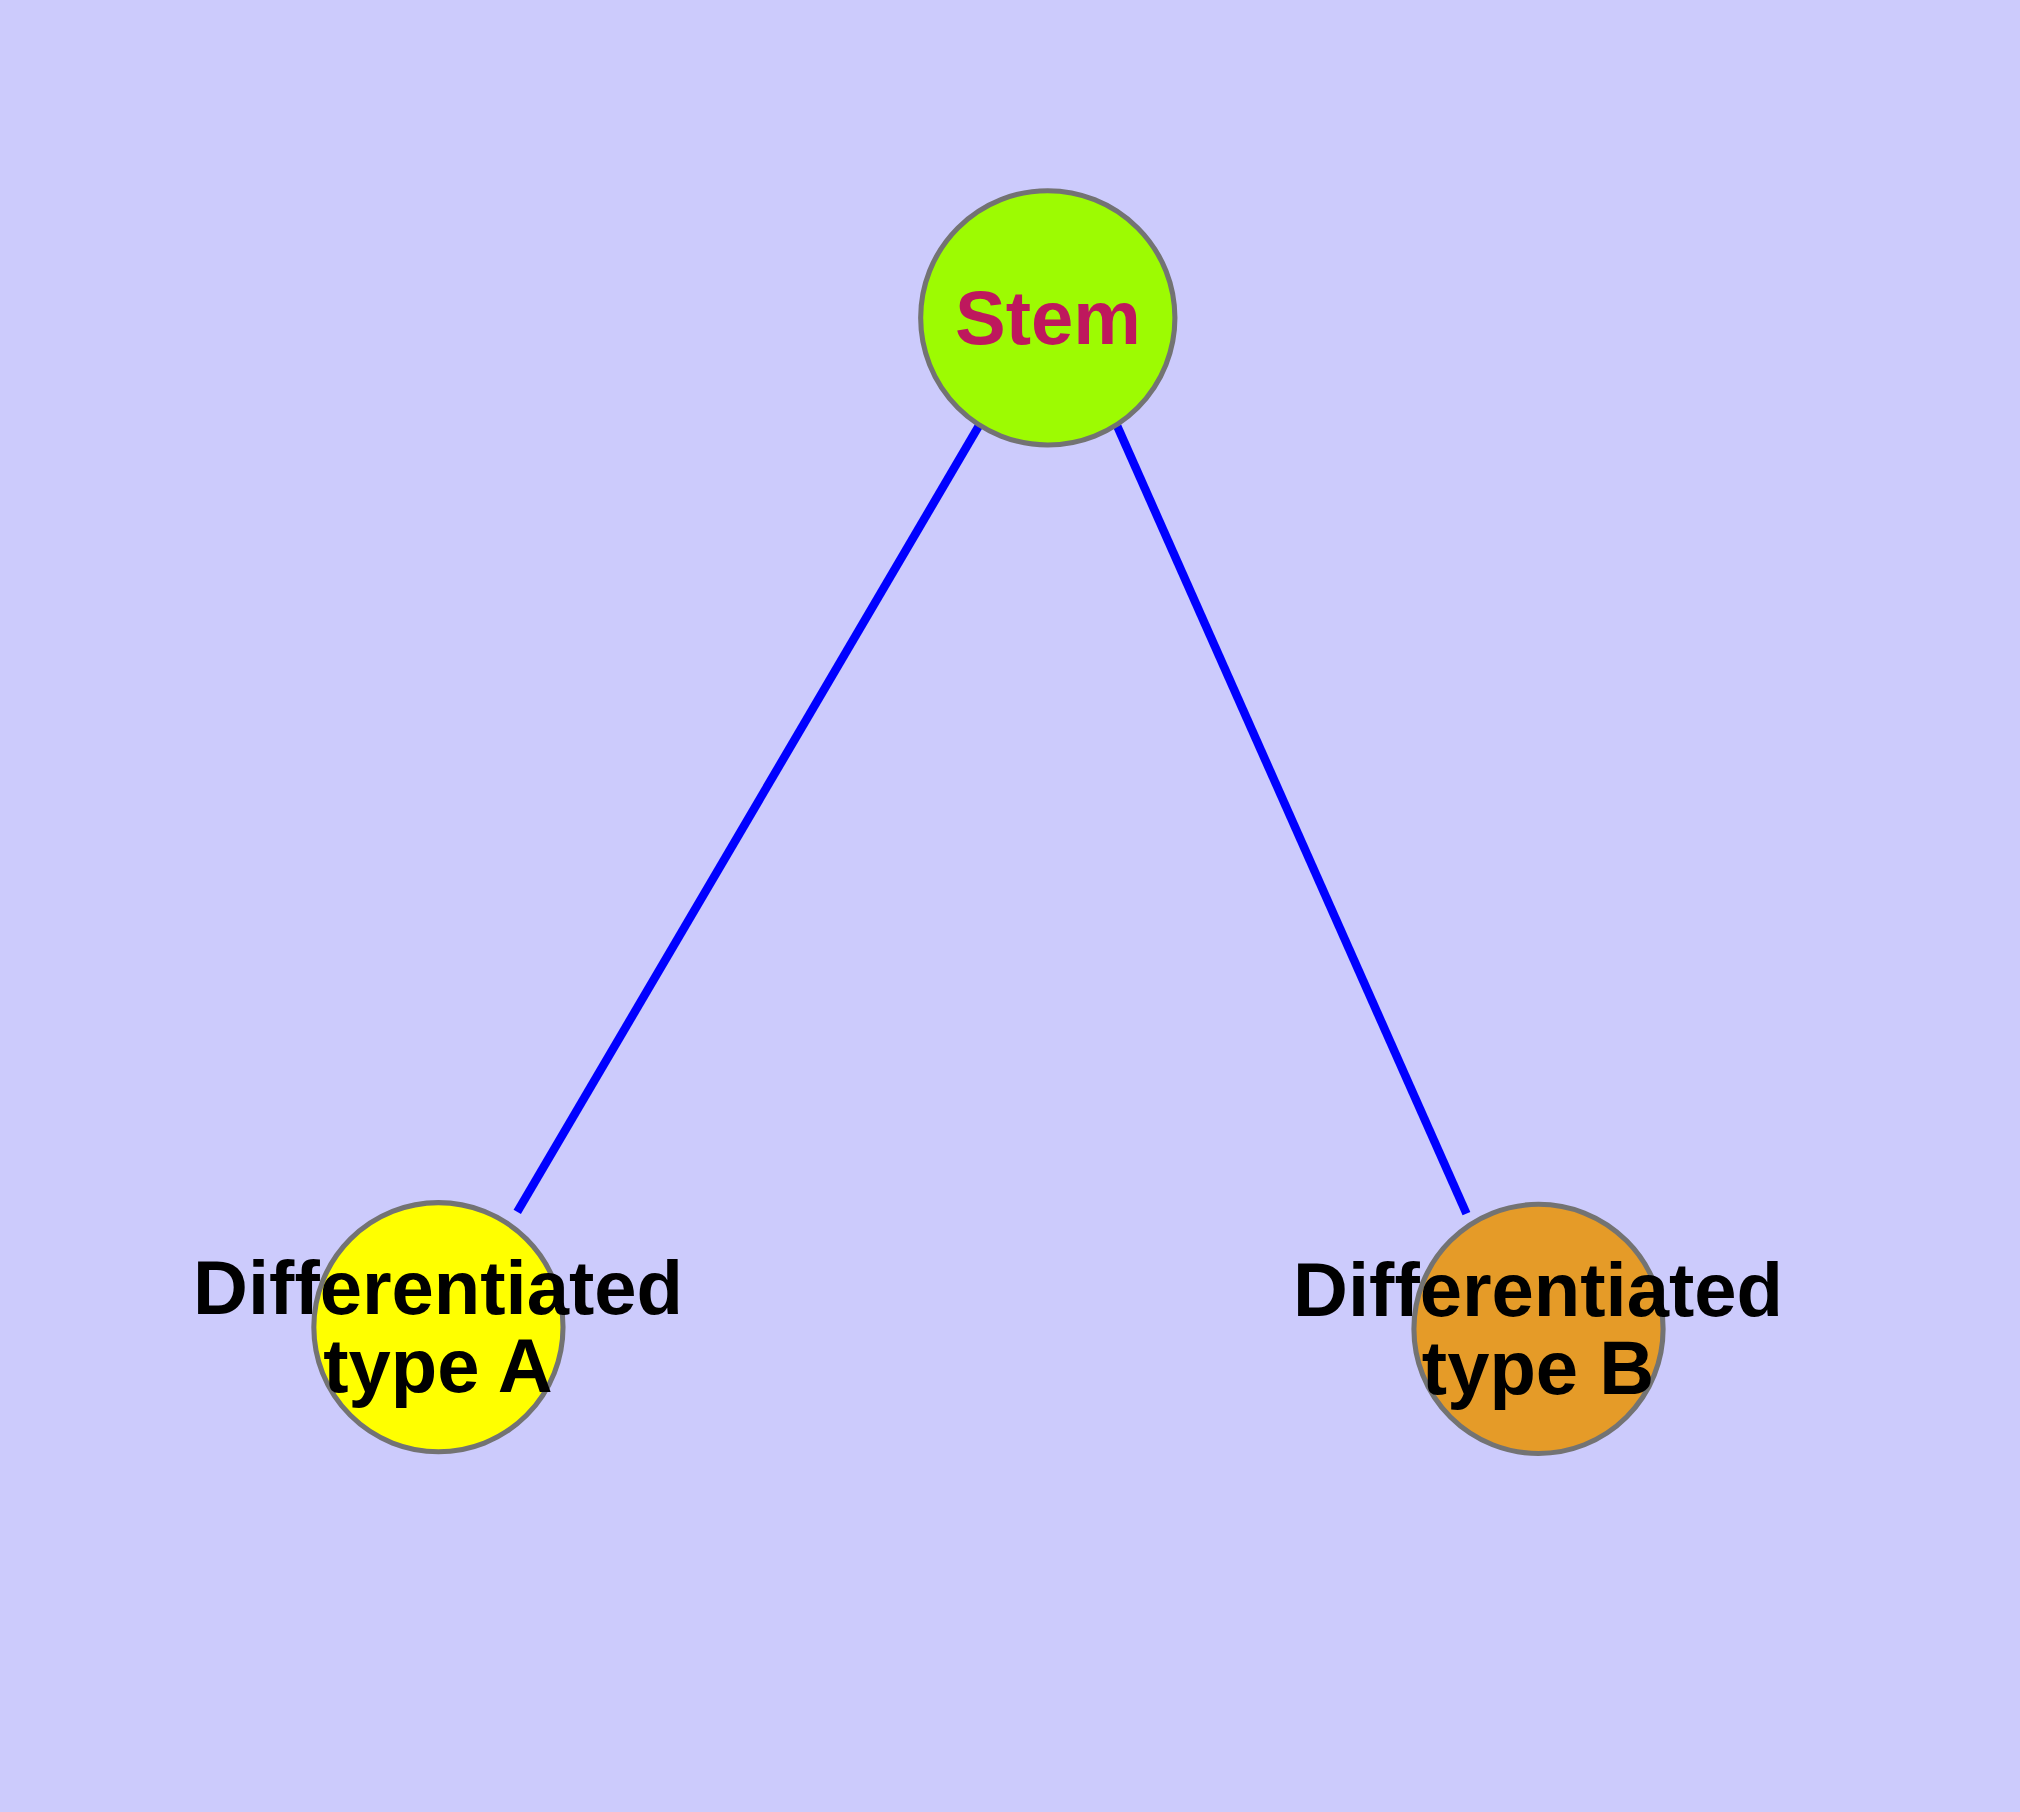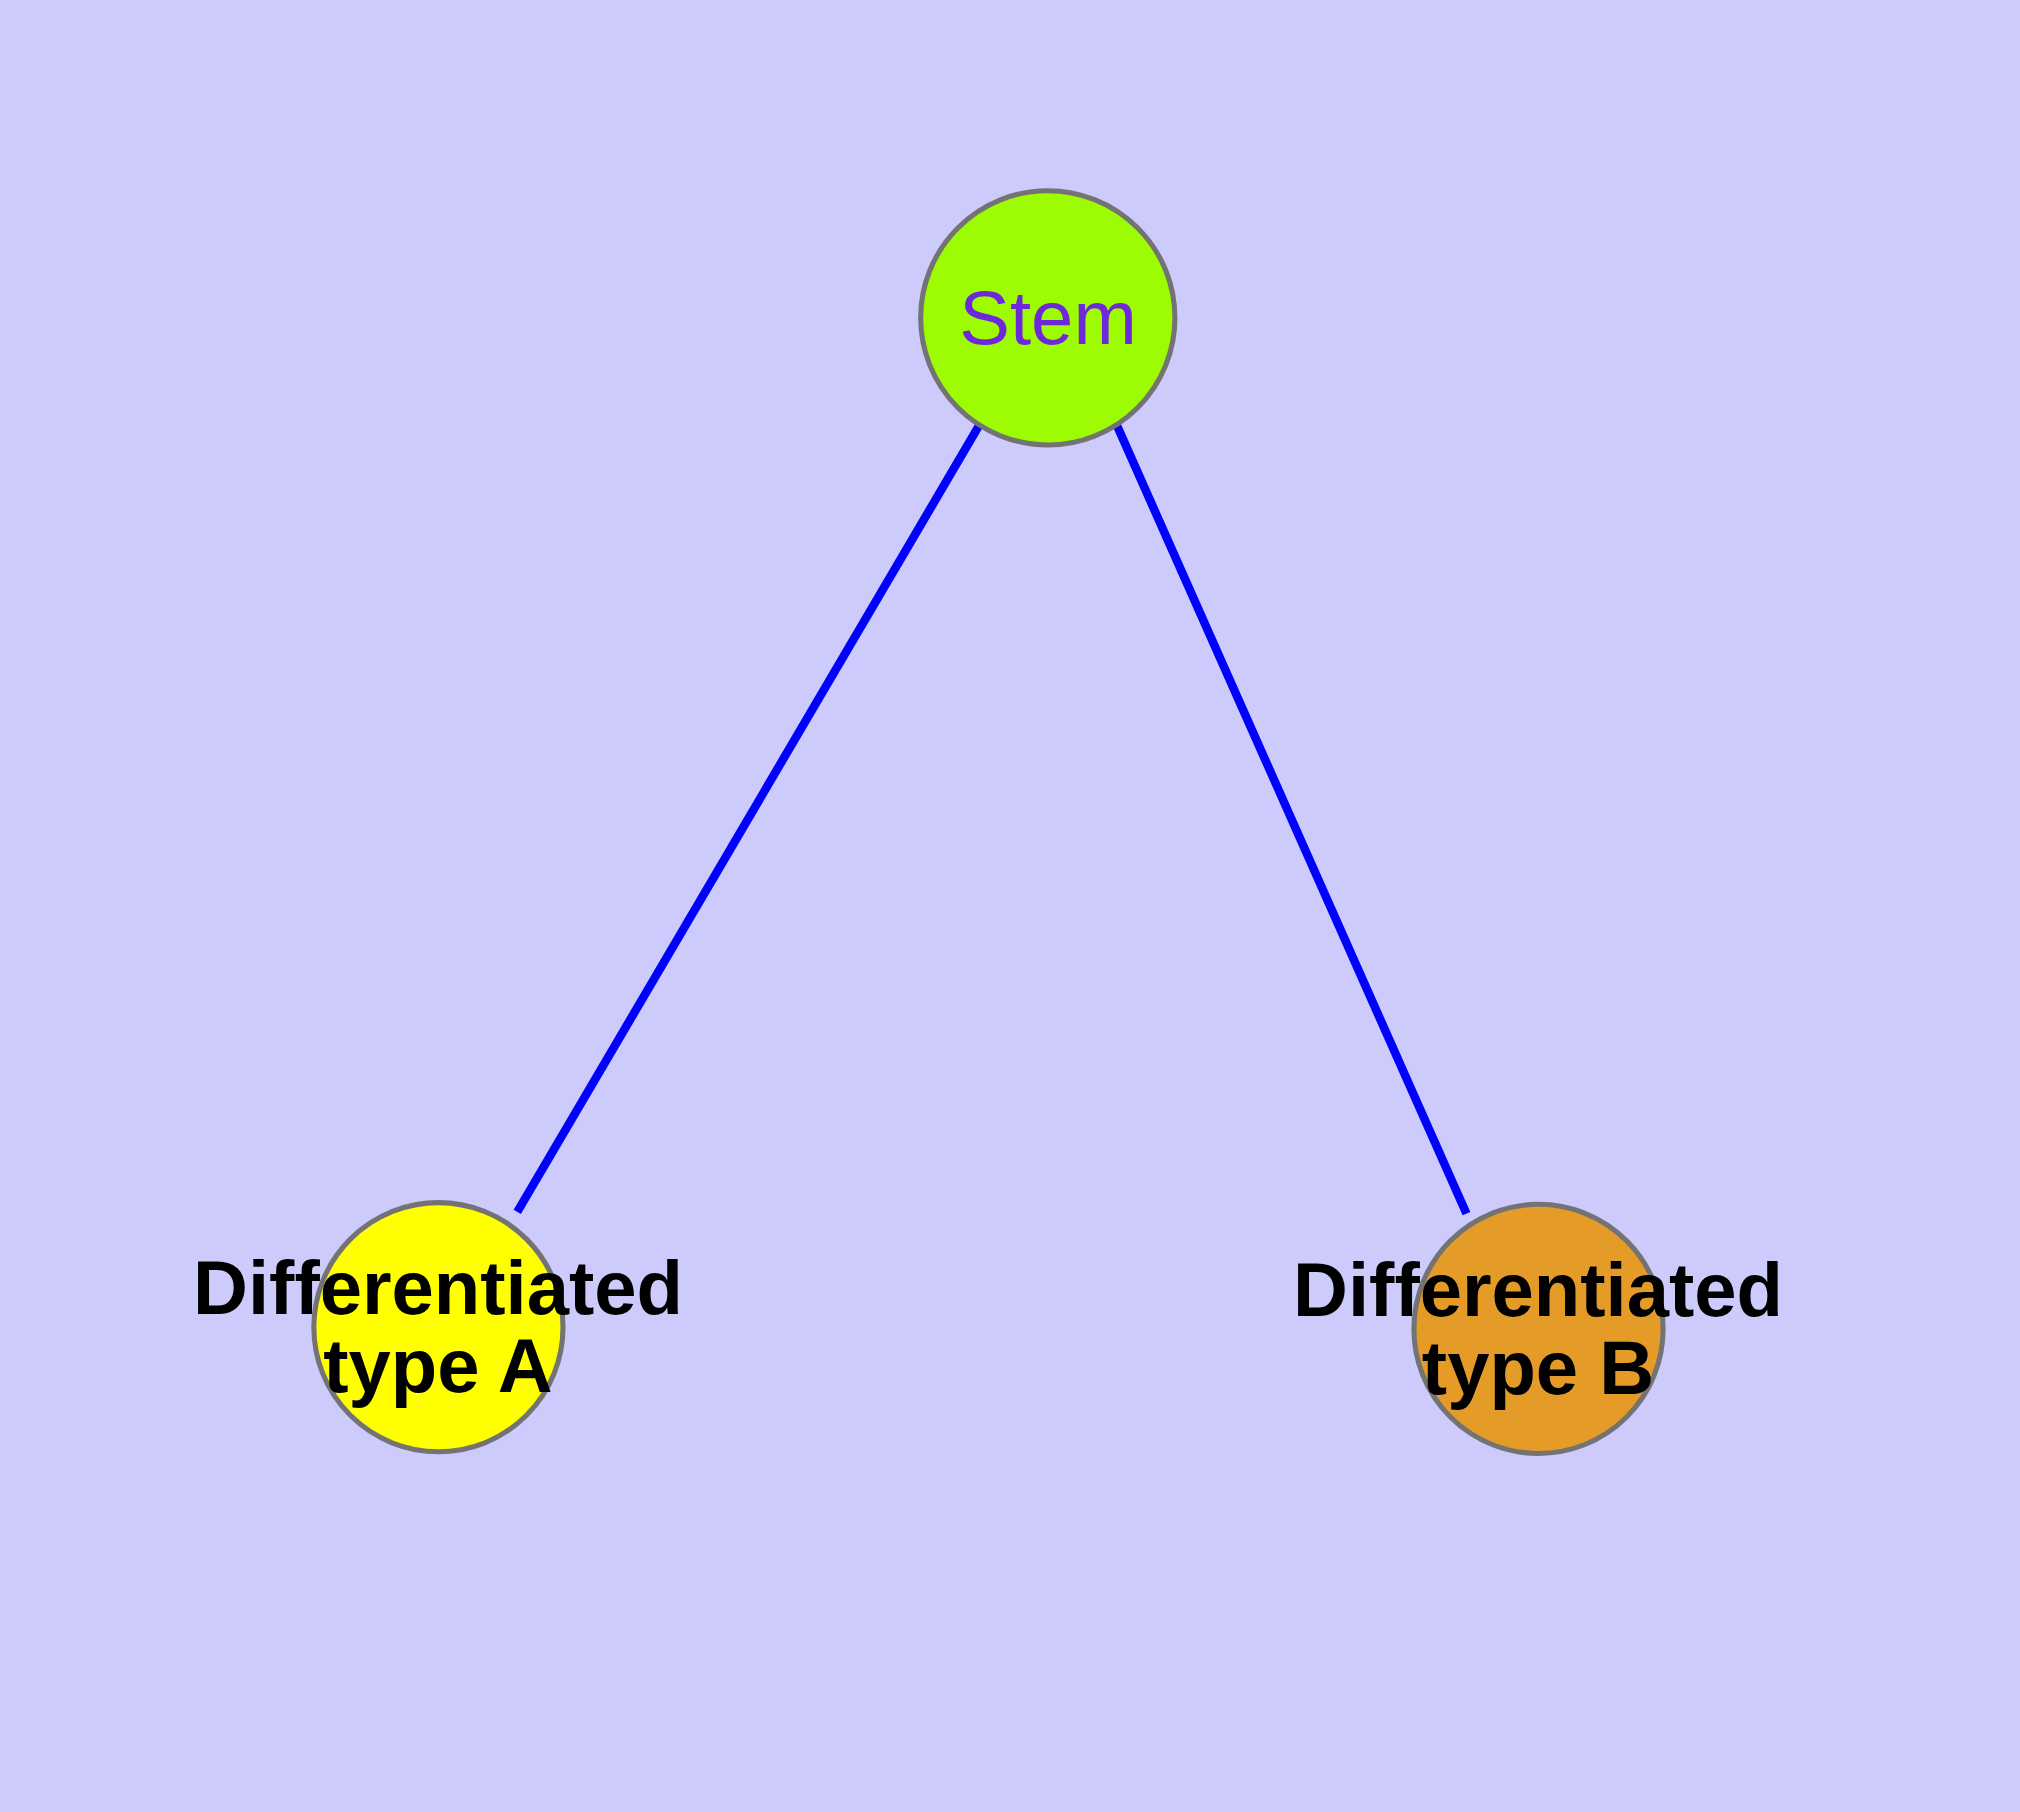--- a/index.html
+++ b/index.html
@@ -45,21 +45,21 @@
       <line id="edge0" x1="1155" y1="502" x2="610" y2="1430" stroke="#0000ff" stroke-width="10" stroke-linecap="butt"></line>
       <line id="edge1" x1="1318" y1="503" x2="1730" y2="1432" stroke="#0000ff" stroke-width="10" stroke-linecap="butt"></line>
     </g>
     <g>
       <circle id="node0" cx="1236" cy="375" r="150" fill="#9dfb02" stroke="#737373" stroke-width="6"></circle>
       <circle id="node1" cx="517" cy="1566" r="147" fill="#ffff00" stroke="#737373" stroke-width="6"></circle>
       <circle id="node2" cx="1815" cy="1568" r="147" fill="#e59b28" stroke="#737373" stroke-width="6"></circle>
     </g>
   </svg>
 
-  <div class="node-label" id="label0" style="left: 1048px; top: 318px; color: #6d28d9; font-size: 76px; font-weight: normal;">Stem</div>
+  <div class="node-label" id="label0" style="left: 1048px; top: 318px; color: #be185d; font-size: 76px; font-weight: bold;">Stem</div>
 
   <div class="node-label" id="label1" style="left: 438px; top: 1327px; color: rgb(0, 0, 0); font-size: 76px; font-weight: bold;">Differentiated
 type A</div>
 
   <div class="node-label" id="label2" style="left: 1538px; top: 1329px; color: rgb(0, 0, 0); font-size: 76px; font-weight: bold;">Differentiated
 type B</div>
 
 </div>
 
 

